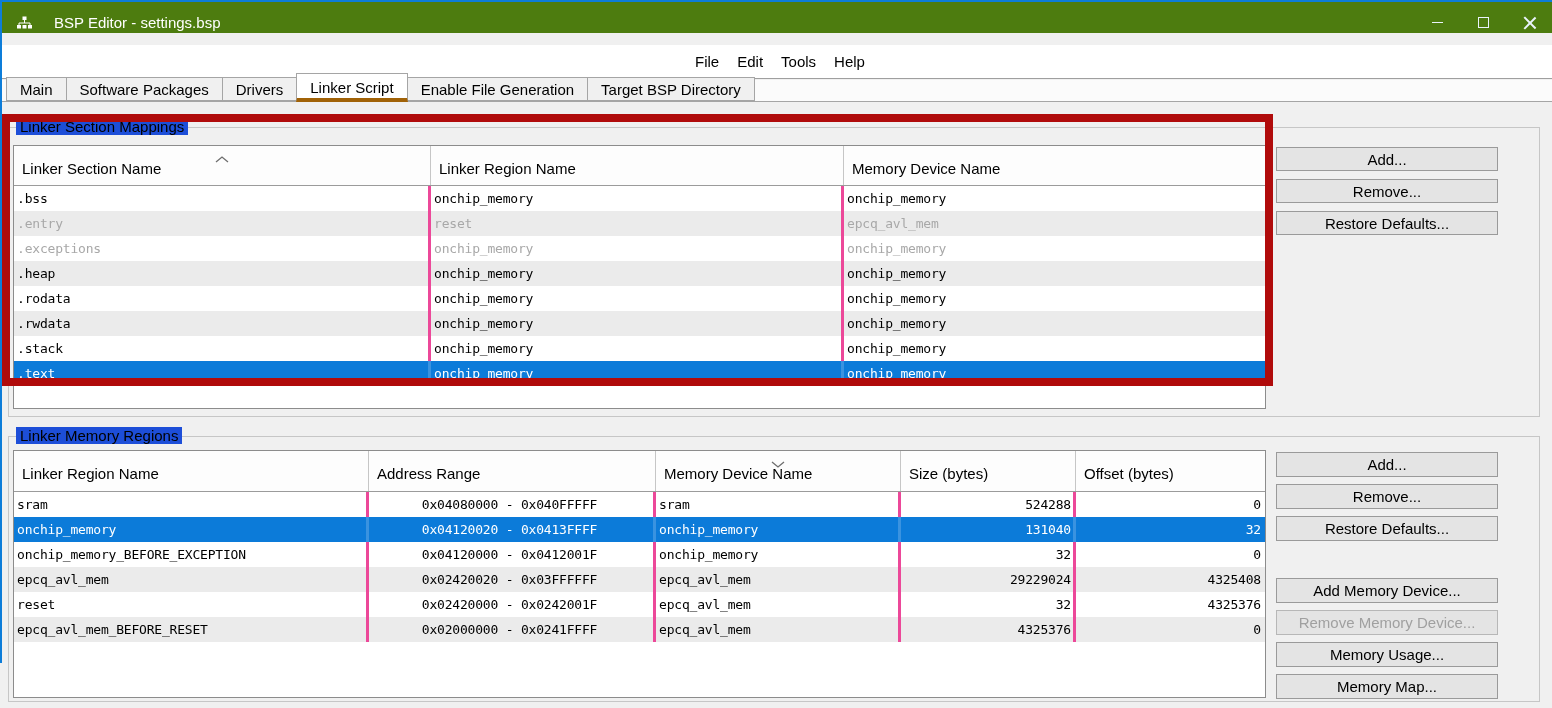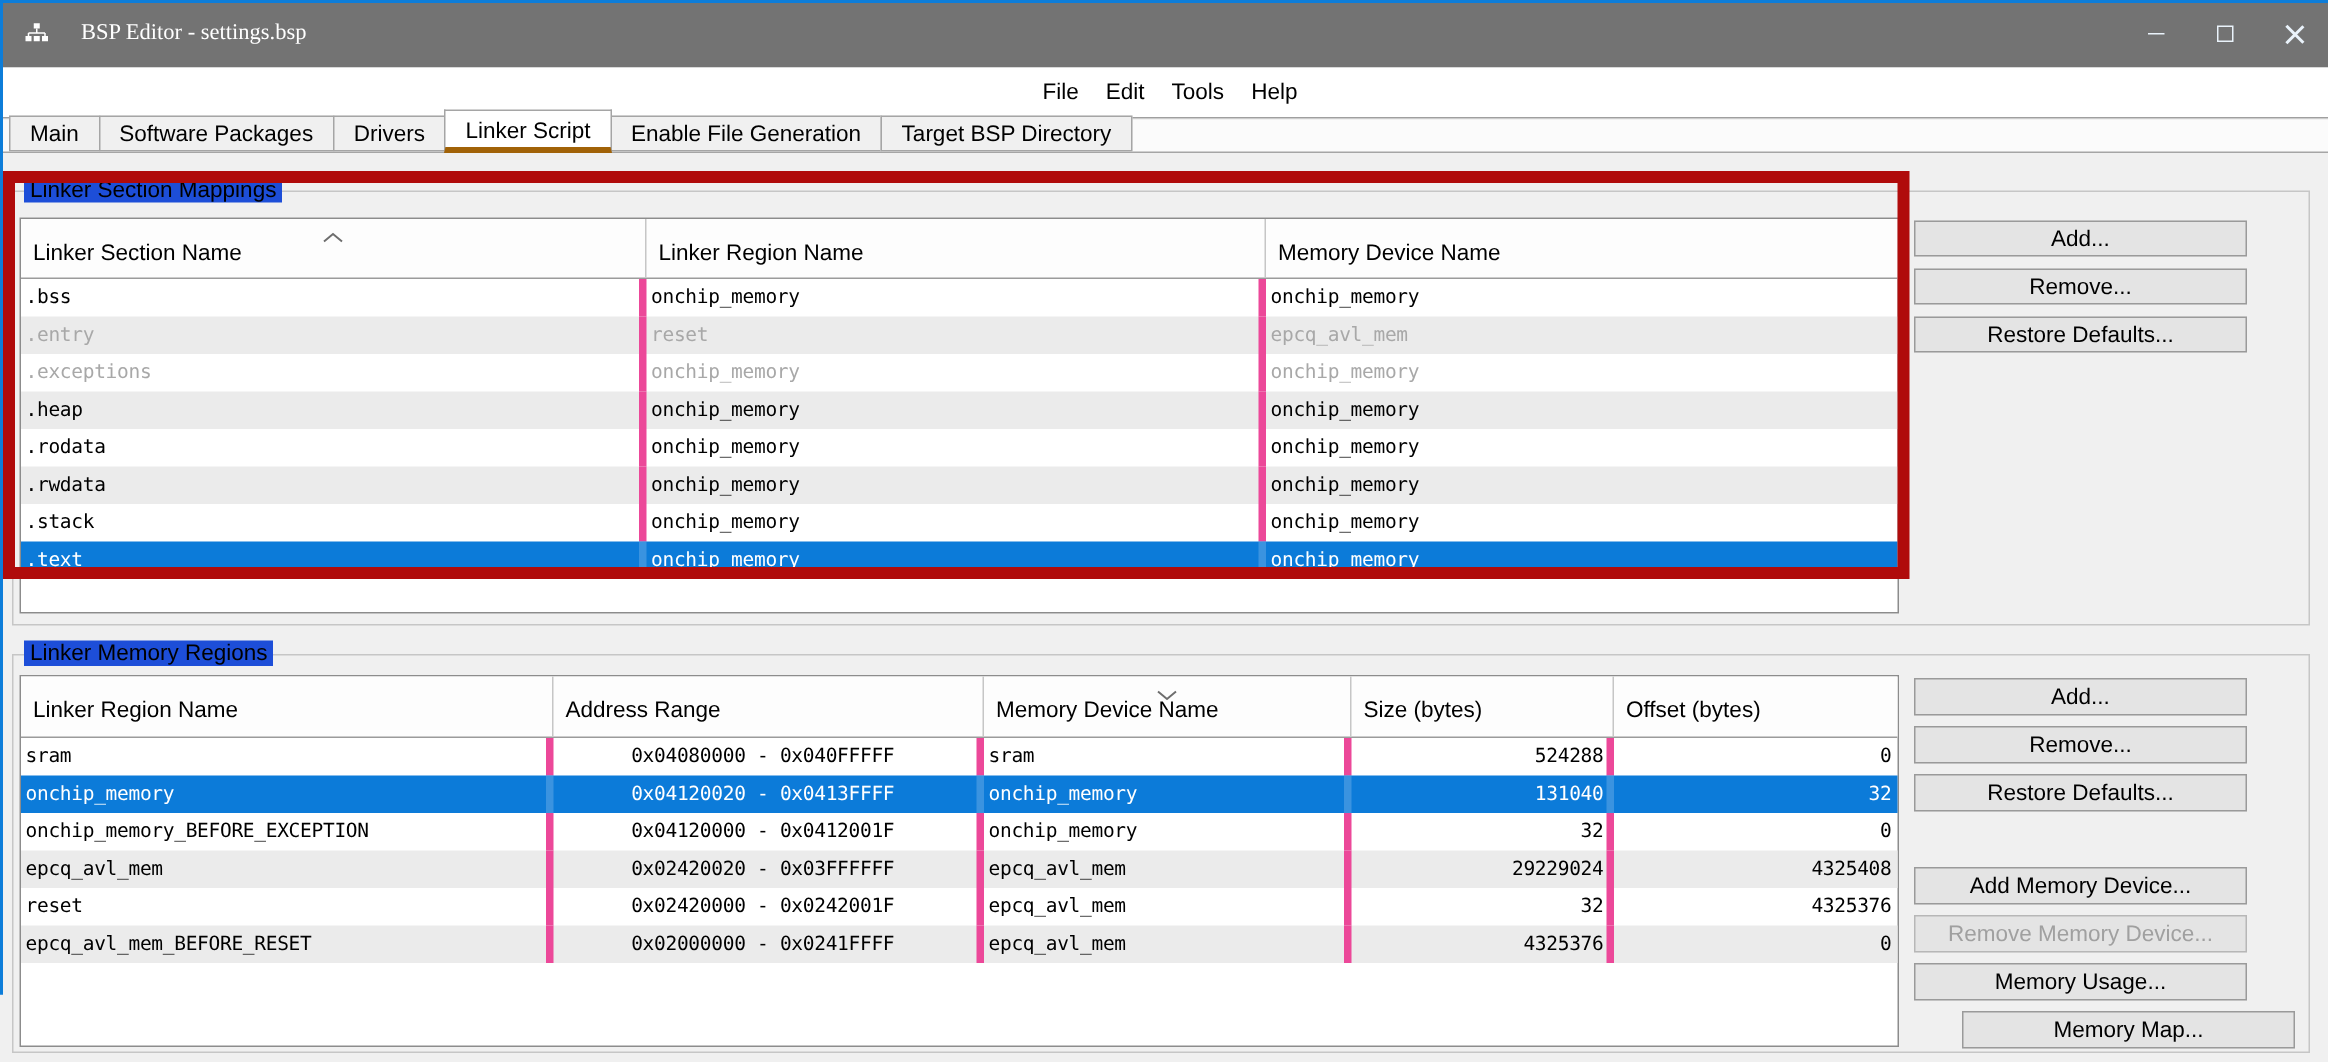--- a/index.html
+++ b/index.html
@@ -10,21 +10,21 @@
     font-family:"Liberation Sans", sans-serif;
     -webkit-font-smoothing:antialiased;
   }
   
   .win-border { position:absolute; background:#0d7dd9; z-index:60; }
   #border-left  { left:0; top:45; width:2px;  height:663px; }
   #border-right { left:1550; top:45; width:2px; height:663px; }
   #border-bottom{ left:0; top:706; width:1552px; height:2px; }
 
   
-  #titlebar { position:absolute; left:0; top:0; width:1552px; height:45px; background:#737373;font-family:Liberation Serif, serif; }
+  #titlebar { position:absolute; left:0; top:0; width:1552px; height:33px; background:#4d7c0f; }
   #app-icon { position:absolute; left:16px; top:15px; }
   #window-title { position:absolute; left:54px; top:0; height:45px; line-height:45px;
                   color:#ffffff; font-size:15px; }
   #win-controls { position:absolute; right:0; top:0; height:45px; display:flex; }
   .win-btn { width:46px; height:45px; display:flex; align-items:center; justify-content:center; }
   .glyph-min { width:11px; height:1px; background:#eaf3fb; }
   .glyph-max { width:11px; height:11px; border:1px solid #eaf3fb; }
   .glyph-close { position:relative; width:13px; height:13px; }
   .glyph-close::before, .glyph-close::after {
     content:""; position:absolute; left:6px; top:-1px; width:1.5px; height:16px; background:#eaf3fb;
@@ -63,38 +63,38 @@
   #table2 .tbl-header { height:41px; }
   .hcell { font-size:15px; color:#000; padding:14px 0 0 8px; border-right:1px solid #c6c6c6;
            overflow:hidden; white-space:nowrap; }
   .hcell:last-child { border-right:none; }
   .sort-caret { position:absolute; top:3px; }
   .row { display:flex; height:25px; line-height:25px;
          font-family:"DejaVu Sans Mono", monospace; font-size:13px; letter-spacing:-0.2px; color:#000; }
   .row.alt { background:#ebebeb; }
   .row.disabled { color:#a8a8a8; }
   .row.selected { background:#0c7bd9; color:#ffffff; }
-  .cell { padding:0 6px 0 3px; border-right:5px solid #ec4899; overflow:hidden; white-space:nowrap; }
+  .cell { padding:0 6px 0 3px; border-right:3px solid #ec4899; overflow:hidden; white-space:nowrap; }
   .cell:last-child { border-right:none; }
   .row.selected .cell { border-right-color:#3a93e0; }
   
   .t1-c0 { width:417px; } .t1-c1 { width:413px; } .t1-c2 { flex:1; }
   .t2-c0 { width:355px; } .t2-c1 { width:287px; text-align:center; }
   .t2-c2 { width:245px; } .t2-c3 { width:175px; text-align:right; padding-right:2px; }
   .t2-c4 { flex:1; text-align:right; padding-right:4px; }
 
   
   .push-btn { position:absolute; left:1276px; width:222px; height:25px; background:#e4e4e4;
               border:1px solid #9a9a9a; font-size:15px; color:#000; text-align:center;
               line-height:23px; font-family:"Liberation Sans", sans-serif; }
   .push-btn.disabled { color:#a0a0a0; border-color:#b7b7b7; }
   #btn-s-add { top:147px; height:24px; } #btn-s-remove { top:179px; height:24px; } #btn-s-restore { top:211px; height:24px; }
   #btn-m-add { top:452px; } #btn-m-remove { top:484px; } #btn-m-restore { top:516px; }
   #btn-m-adddev { top:578px; } #btn-m-removedev { top:610px; }
-  #btn-m-usage { top:642px; } #btn-m-map { top:674px;margin-left:32px; }
+  #btn-m-usage { top:642px; } #btn-m-map { top:674px; }
 
   
   #annotation-box { position:absolute; left:2px; top:114px; width:1271px; height:272px;
                     border:8px solid #b00b0b; z-index:50; pointer-events:none; }
 </style>
 </head>
 <body>
 
 <div id="window">
 

